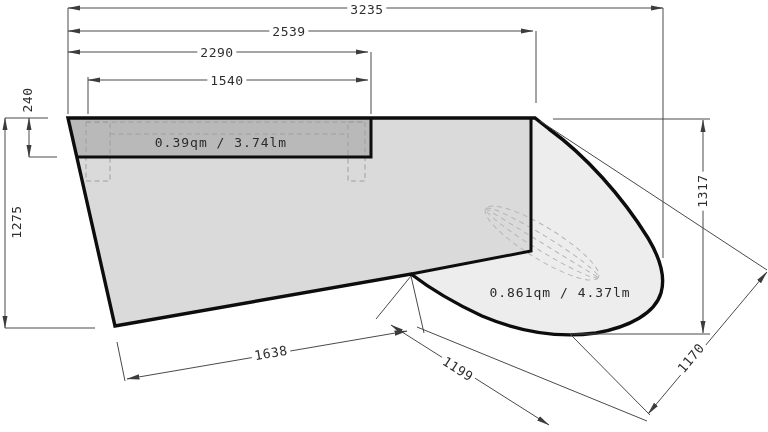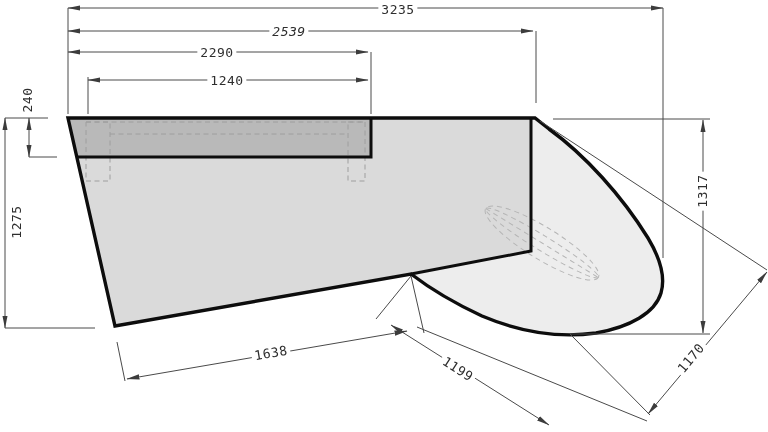--- a/index.html
+++ b/index.html
@@ -84,25 +84,27 @@
       <line class="thin" x1="88" y1="80" x2="368" y2="80" marker-start="url(#arr)" marker-end="url(#arr)"></line>
       <line class="thin" x1="29" y1="118" x2="29" y2="157" marker-start="url(#arr)" marker-end="url(#arr)"></line>
       <line class="thin" x1="5" y1="118" x2="5" y2="328" marker-start="url(#arr)" marker-end="url(#arr)"></line>
       <line class="thin" x1="127" y1="379" x2="407" y2="331" marker-start="url(#arr)" marker-end="url(#arr)"></line>
       <line class="thin" x1="391" y1="325" x2="549" y2="425" marker-start="url(#arr)" marker-end="url(#arr)"></line>
       <line class="thin" x1="648" y1="414" x2="767" y2="272" marker-start="url(#arr)" marker-end="url(#arr)"></line>
       <line class="thin" x1="703" y1="120" x2="703" y2="333" marker-start="url(#arr)" marker-end="url(#arr)"></line>
     </g>
   </svg>
 
-  <div class="lbl onln" style="left:367px;top:9px;margin-left:31px;">3235</div>
-  <div class="lbl onln" style="left:289px;top:31px;font-style:italic;">2539</div>
+  <div class="lbl onln" style="left:367px;top:9px;">3235</div>
+  <div class="lbl onln" style="left:289px;top:31px;">2539</div>
   <div class="lbl onln" style="left:217px;top:52px;">2290</div>
-  <div class="lbl onln" style="left:227px;top:80px;">1240</div>
+  <div class="lbl onln" style="left:227px;top:80px;">1540</div>
   <div class="lbl r90" style="left:27px;top:100px;">240</div>
   <div class="lbl r90" style="left:16px;top:222px;">1275</div>
   <div class="lbl onln" style="left:271px;top:353px;transform:translate(-50%,-50%) rotate(-9.5deg);">1638</div>
   <div class="lbl onln" style="left:458px;top:369px;transform:translate(-50%,-50%) rotate(32.5deg);">1199</div>
   <div class="lbl onln" style="left:691px;top:358px;transform:translate(-50%,-50%) rotate(-50deg);">1170</div>
   <div class="lbl onln r90" style="left:702px;top:191px;">1317</div>
 
+  <div class="lbl area" style="left:221px;top:142px;">0.39qm / 3.74lm</div>
+  <div class="lbl area" style="left:560px;top:292px;">0.861qm / 4.37lm</div>
 
 </div>
 
 </body></html>

